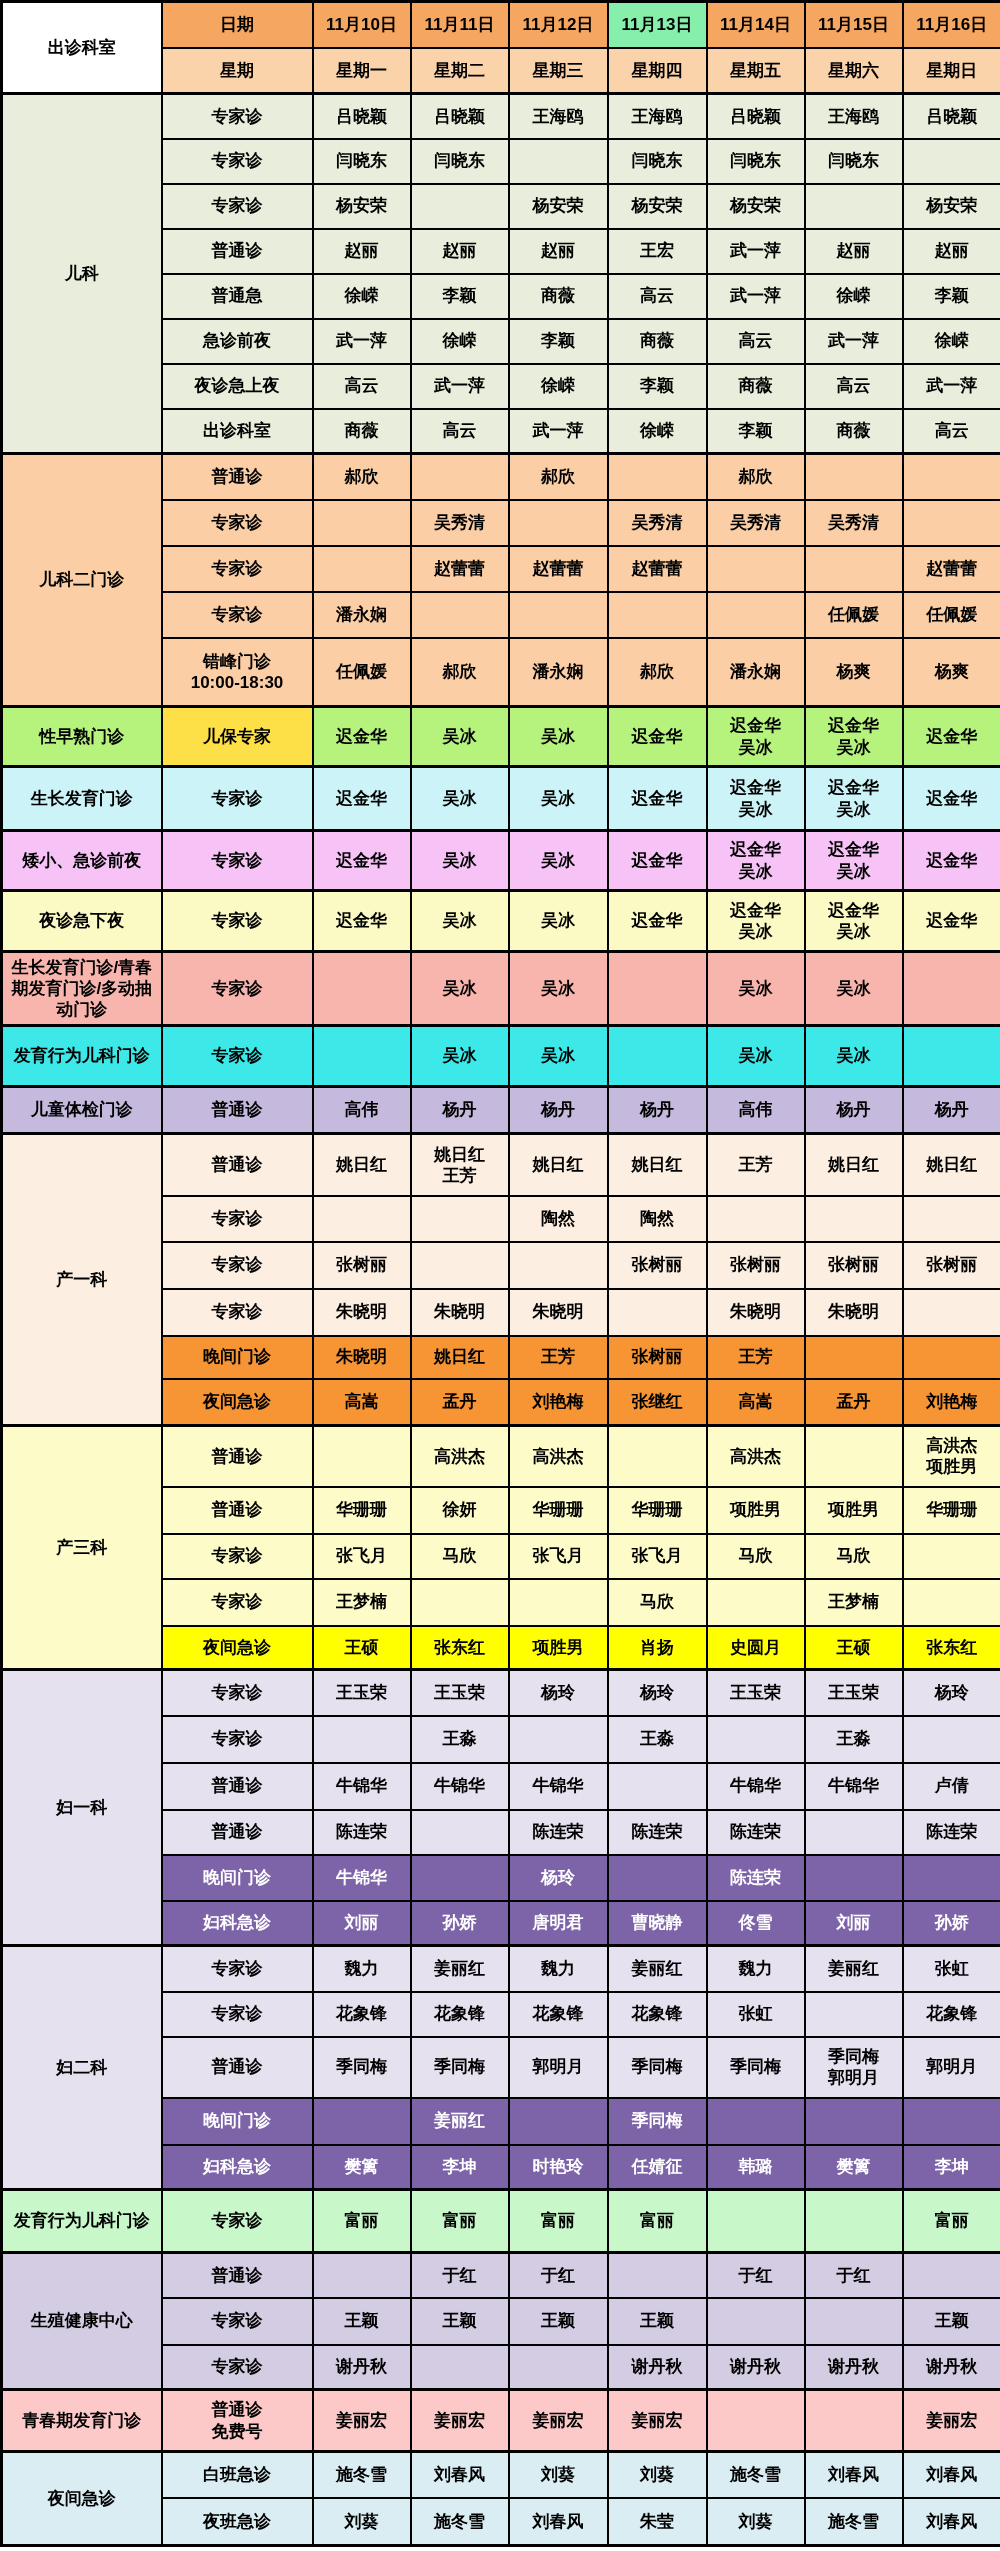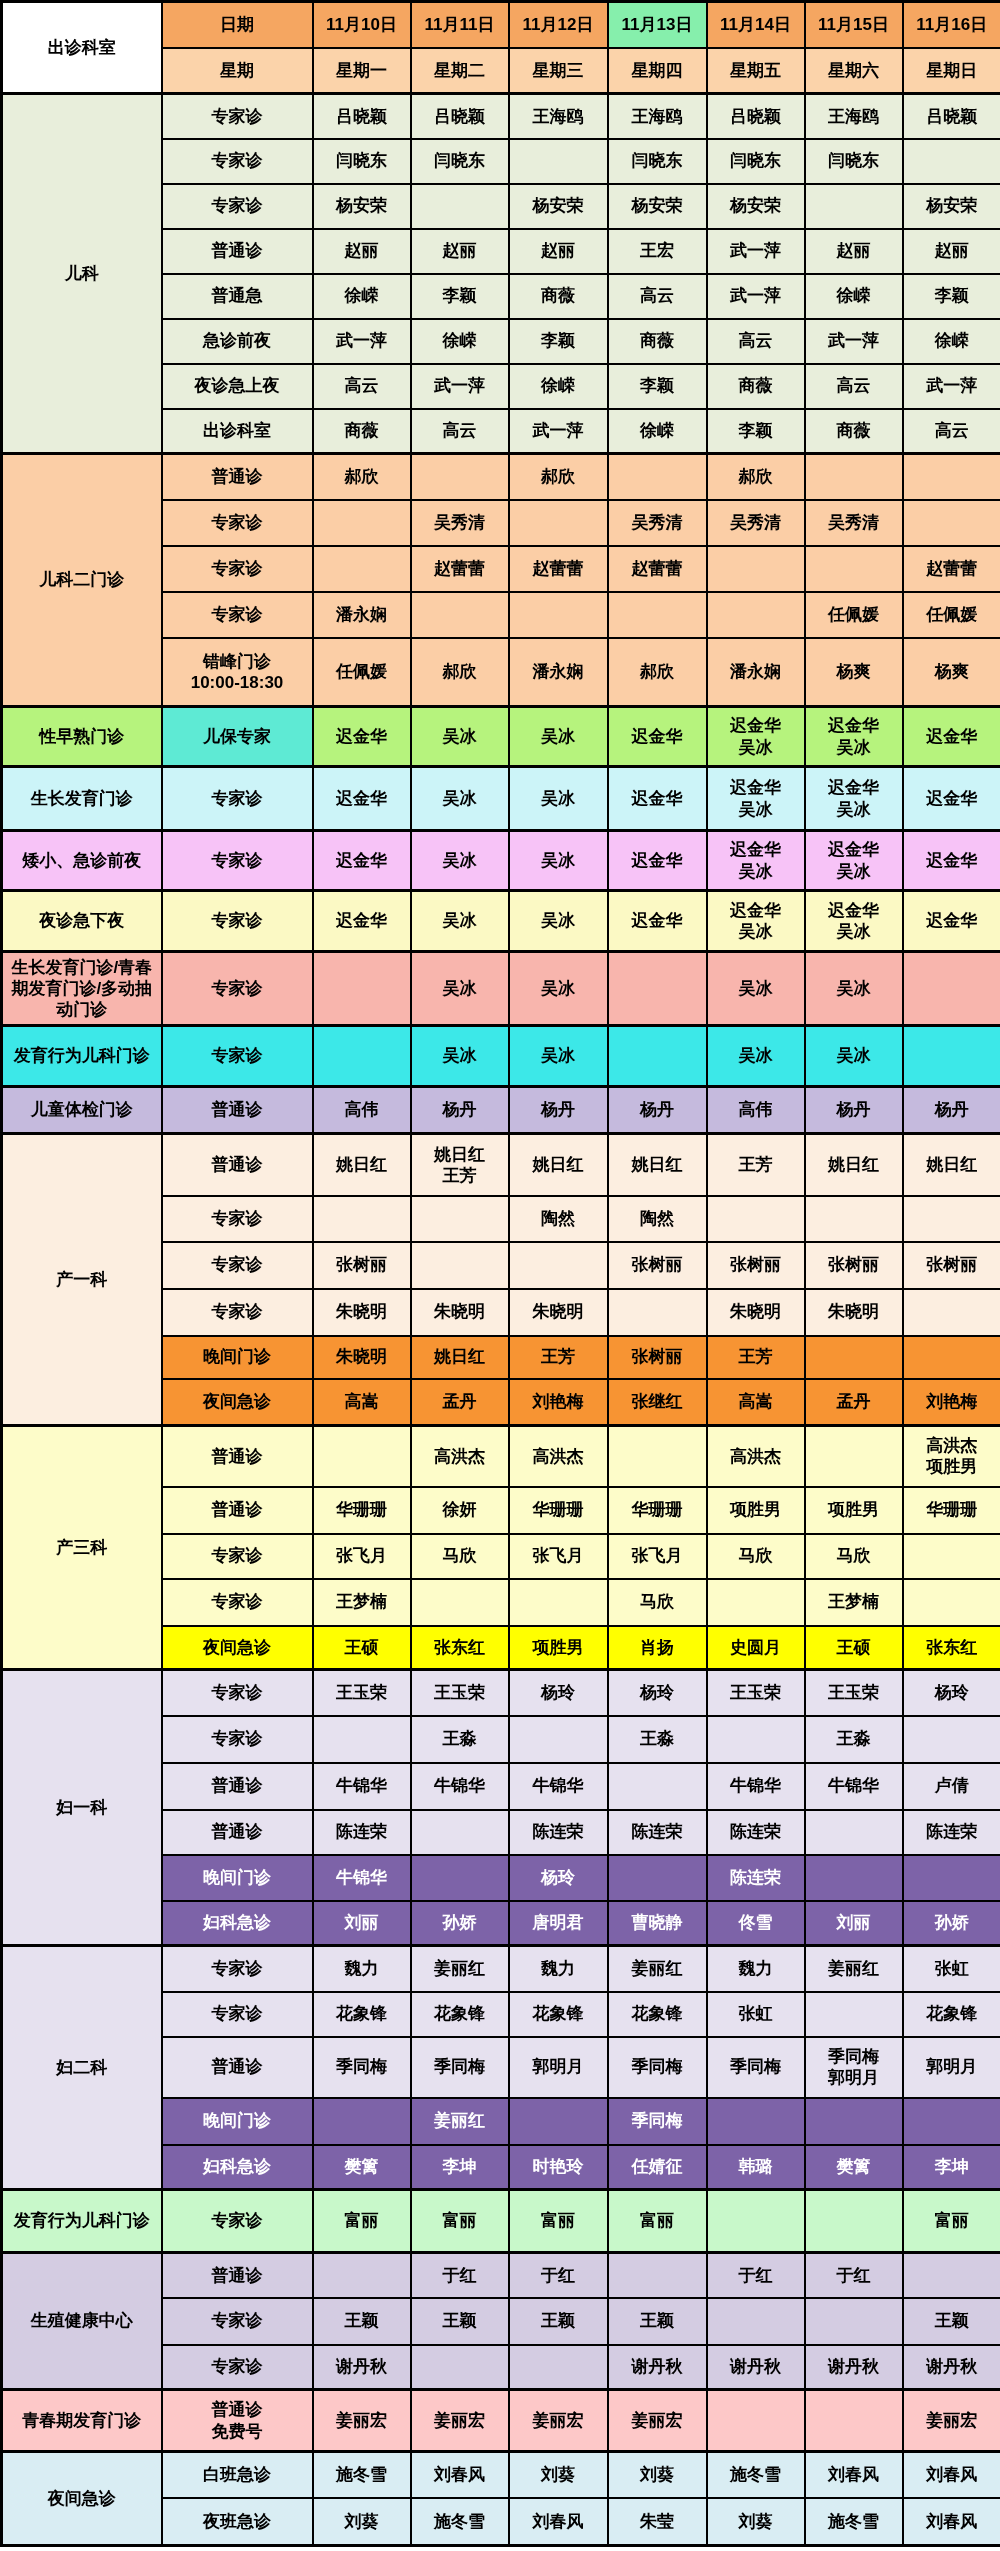--- a/index.html
+++ b/index.html
@@ -194,21 +194,21 @@
           <td style="background: rgb(251, 206, 166); color: rgb(0, 0, 0);">任佩媛</td>
           <td style="background: rgb(251, 206, 166); color: rgb(0, 0, 0);">郝欣</td>
           <td style="background: rgb(251, 206, 166); color: rgb(0, 0, 0);">潘永娴</td>
           <td style="background: rgb(251, 206, 166); color: rgb(0, 0, 0);">郝欣</td>
           <td style="background: rgb(251, 206, 166); color: rgb(0, 0, 0);">潘永娴</td>
           <td style="background: rgb(251, 206, 166); color: rgb(0, 0, 0);">杨爽</td>
           <td style="background: rgb(251, 206, 166); color: rgb(0, 0, 0);">杨爽</td>
         </tr>
         <tr class="section-start" style="height: 60px;">
           <td rowspan="1" style="background: rgb(182, 243, 125);">性早熟门诊</td>
-          <td style="background: #5eead4; color: rgb(0, 0, 0);">儿保专家</td>
+          <td style="background: #fde047; color: rgb(0, 0, 0);">儿保专家</td>
           <td style="background: rgb(182, 243, 125); color: rgb(0, 0, 0);">迟金华</td>
           <td style="background: rgb(182, 243, 125); color: rgb(0, 0, 0);">吴冰</td>
           <td style="background: rgb(182, 243, 125); color: rgb(0, 0, 0);">吴冰</td>
           <td style="background: rgb(182, 243, 125); color: rgb(0, 0, 0);">迟金华</td>
           <td style="background: rgb(182, 243, 125); color: rgb(0, 0, 0);">迟金华
 吴冰</td>
           <td style="background: rgb(182, 243, 125); color: rgb(0, 0, 0);">迟金华
 吴冰</td>
           <td style="background: rgb(182, 243, 125); color: rgb(0, 0, 0);">迟金华</td>
         </tr>

